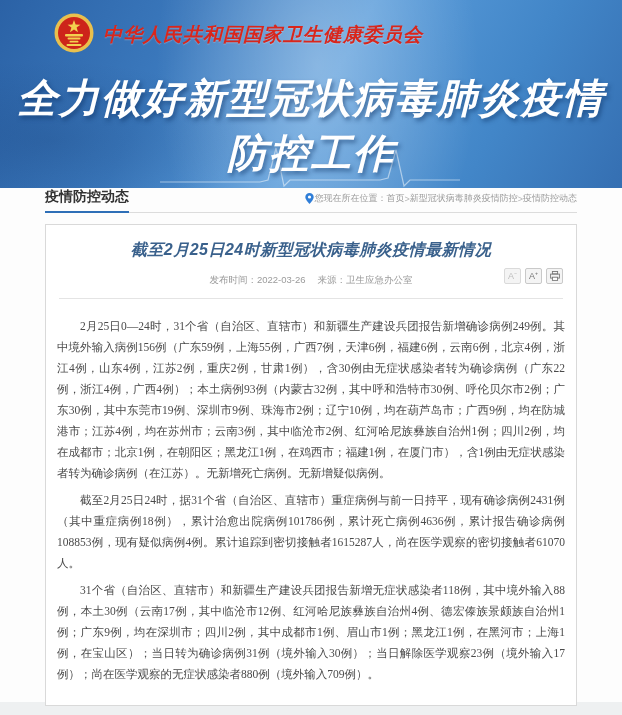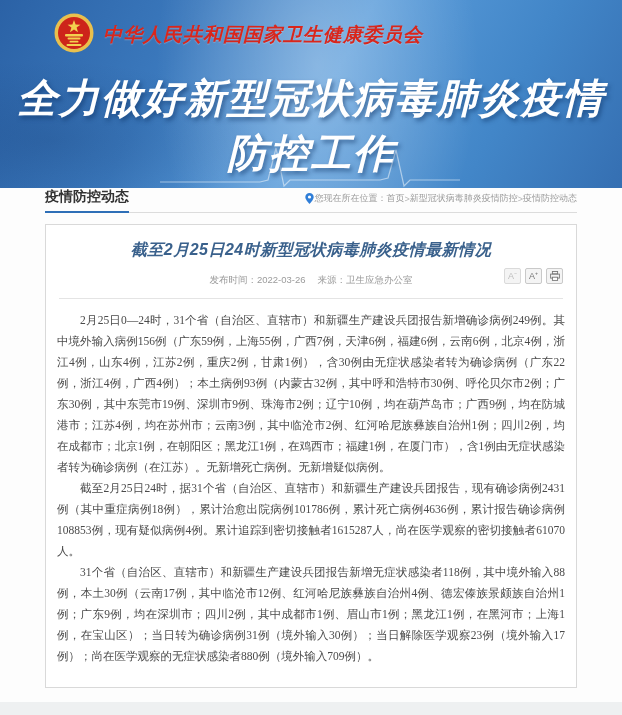--- a/index.html
+++ b/index.html
@@ -88,21 +88,21 @@
     font-family: "Liberation Sans", sans-serif;
   }
   .tool-btn.dim { color: #bdbdbd; border-color: #dadada; }
   .divider { border-top: 1px solid #e4e4e4; margin: 11px 13px 0; }
   .body-text {
     padding: 11px 11px 4px;
     font-family: "Liberation Serif", serif;
     font-size: 11.5px; color: #4a4a4a;
     line-height: 21px; text-align: justify;
   }
-  .body-text p { text-indent: 2em; }
+  .body-text p { text-indent: 2em; margin-top: 6px; }
 </style>
 </head>
 <body>
 
 <div class="page">
 
   <header class="banner">
     <div class="logo-row">
       <span class="emblem">
         <svg width="40" height="40" viewBox="0 0 40 40">
@@ -159,20 +159,20 @@
             <rect x="0.6" y="3.1" width="8.8" height="4" fill="none" stroke="#777" stroke-width="0.9"></rect>
             <rect x="2.4" y="6.2" width="5.2" height="3.2" fill="#fff" stroke="#777" stroke-width="0.9"></rect>
           </svg>
         </button>
       </div>
 
       <div class="divider"></div>
 
       <div class="body-text">
         <p>2月25日0—24时，31个省（自治区、直辖市）和新疆生产建设兵团报告新增确诊病例249例。其中境外输入病例156例（广东59例，上海55例，广西7例，天津6例，福建6例，云南6例，北京4例，浙江4例，山东4例，江苏2例，重庆2例，甘肃1例），含30例由无症状感染者转为确诊病例（广东22例，浙江4例，广西4例）；本土病例93例（内蒙古32例，其中呼和浩特市30例、呼伦贝尔市2例；广东30例，其中东莞市19例、深圳市9例、珠海市2例；辽宁10例，均在葫芦岛市；广西9例，均在防城港市；江苏4例，均在苏州市；云南3例，其中临沧市2例、红河哈尼族彝族自治州1例；四川2例，均在成都市；北京1例，在朝阳区；黑龙江1例，在鸡西市；福建1例，在厦门市），含1例由无症状感染者转为确诊病例（在江苏）。无新增死亡病例。无新增疑似病例。</p>
-        <p>截至2月25日24时，据31个省（自治区、直辖市）和新疆生产建设兵团报告，现有确诊病例2431例（其中重症病例18例），累计治愈出院病例101786例，累计死亡病例4636例，累计报告确诊病例108853例，现有疑似病例4例。累计追踪到密切接触者1615287人，尚在医学观察的密切接触者61070人。</p>
+        <p>截至2月25日24时，据31个省（自治区、直辖市）重症病例与前一日持平，现有确诊病例2431例（其中重症病例18例），累计治愈出院病例101786例，累计死亡病例4636例，累计报告确诊病例108853例，现有疑似病例4例。累计追踪到密切接触者1615287人，尚在医学观察的密切接触者61070人。</p>
         <p>31个省（自治区、直辖市）和新疆生产建设兵团报告新增无症状感染者118例，其中境外输入88例，本土30例（云南17例，其中临沧市12例、红河哈尼族彝族自治州4例、德宏傣族景颇族自治州1例；广东9例，均在深圳市；四川2例，其中成都市1例、眉山市1例；黑龙江1例，在黑河市；上海1例，在宝山区）；当日转为确诊病例31例（境外输入30例）；当日解除医学观察23例（境外输入17例）；尚在医学观察的无症状感染者880例（境外输入709例）。</p>
 
       </div>
     </article>
 
   </main>
 </div>
 
 </body></html>

